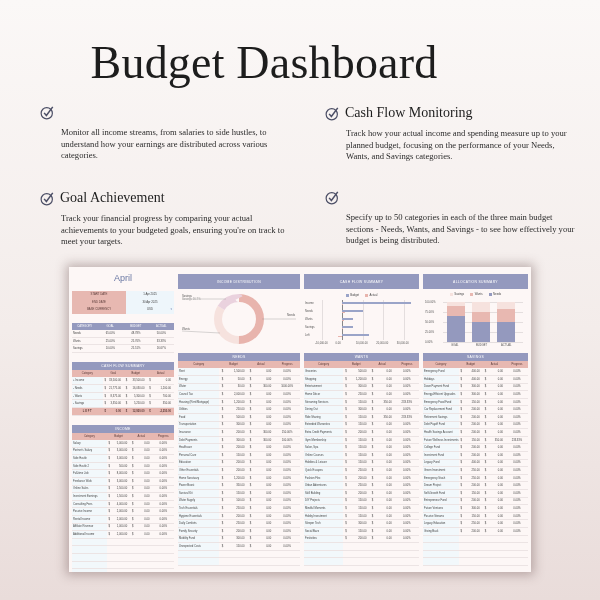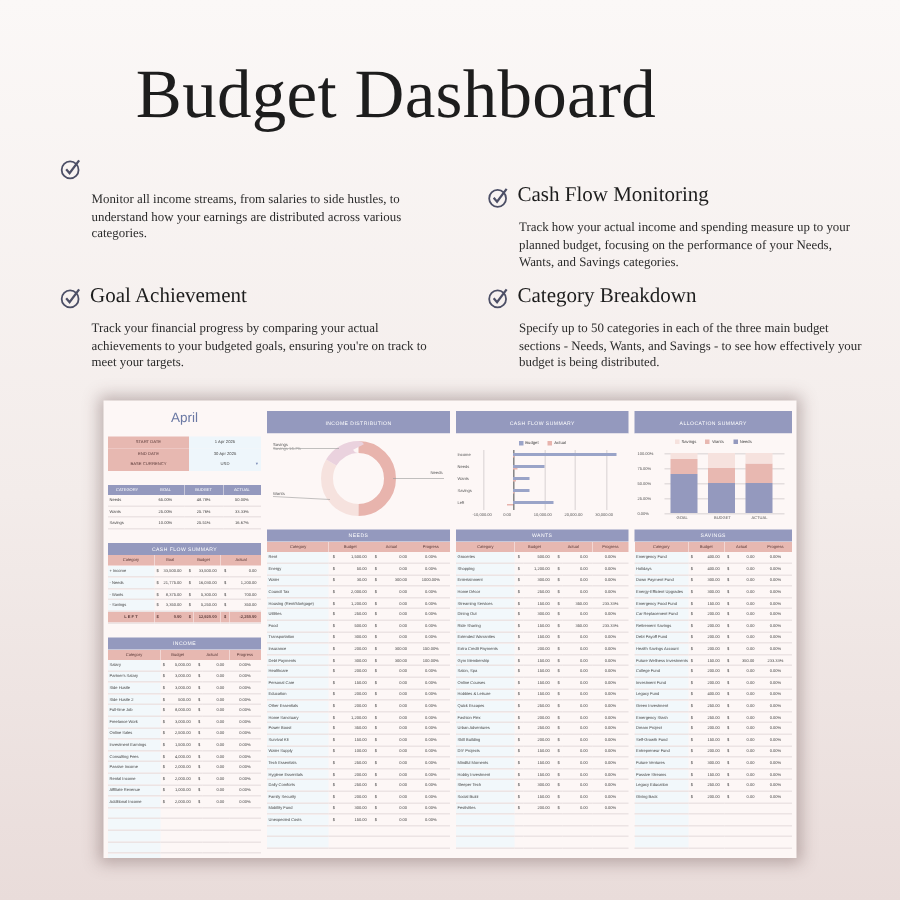--- a/index.html
+++ b/index.html
@@ -13,21 +13,21 @@
   .title {
     position: absolute; top: 36px; left: 0; width: 528px;
     text-align: center; font-size: 46px; font-weight: normal; letter-spacing: 0.2px;
   }
   .feature { position: absolute; width: 250px; }
   .feature .fhead { display: flex; align-items: center; gap: 5px; }
   .feature .ficon { width: 15px; height: 15px; }
   .feature .fname { font-size: 14px; }
   .feature .fdesc { font-size: 8.6px; line-height: 11.5px; margin-left: 21px; margin-top: 7px; color: #2b2b2b; }
   #f1 { left: 40px; top: 105px; }
-  #f2 { left: 325px; top: 105px; margin-top: 18px; }
+  #f2 { left: 325px; top: 105px; }
   #f3 { left: 40px; top: 190px; }
   #f4 { left: 325px; top: 190px; }
 
   .sheet {
     position: absolute; left: 69px; top: 267px; width: 462px; height: 305px;
     background: #fdf7f6;
     box-shadow: 0 0 10px 3px rgba(90,60,60,0.35);
     font-family: "Liberation Sans", sans-serif;
     font-size: 3px; color: #444;
     overflow: hidden;
@@ -104,21 +104,20 @@
     <span class="fname">Goal Achievement</span>
   </div>
   <div class="fdesc">Track your financial progress by comparing your actual achievements to your budgeted goals, ensuring you're on track to meet your targets.</div>
 </div>
 <div class="feature" id="f4">
   <div class="fhead">
     <svg class="ficon" viewBox="0 0 20 20">
         <circle cx="9" cy="11" r="7.5" fill="none" stroke="#4c4f66" stroke-width="1.6"></circle>
         <path d="M5.5 10.5 L8.5 14 L17 2.5" fill="none" stroke="#4c4f66" stroke-width="2"></path>
       </svg>
-    <span class="fname">Category Breakdown</span>
   </div>
   <div class="fdesc">Specify up to 50 categories in each of the three main budget sections - Needs, Wants, and Savings - to see how effectively your budget is being distributed.</div>
 </div>
 
 <div class="sheet">
 
   <div class="col c1">
     <div class="month">April</div>
     <div class="infobox">
       <div class="lbl">START DATE</div>

